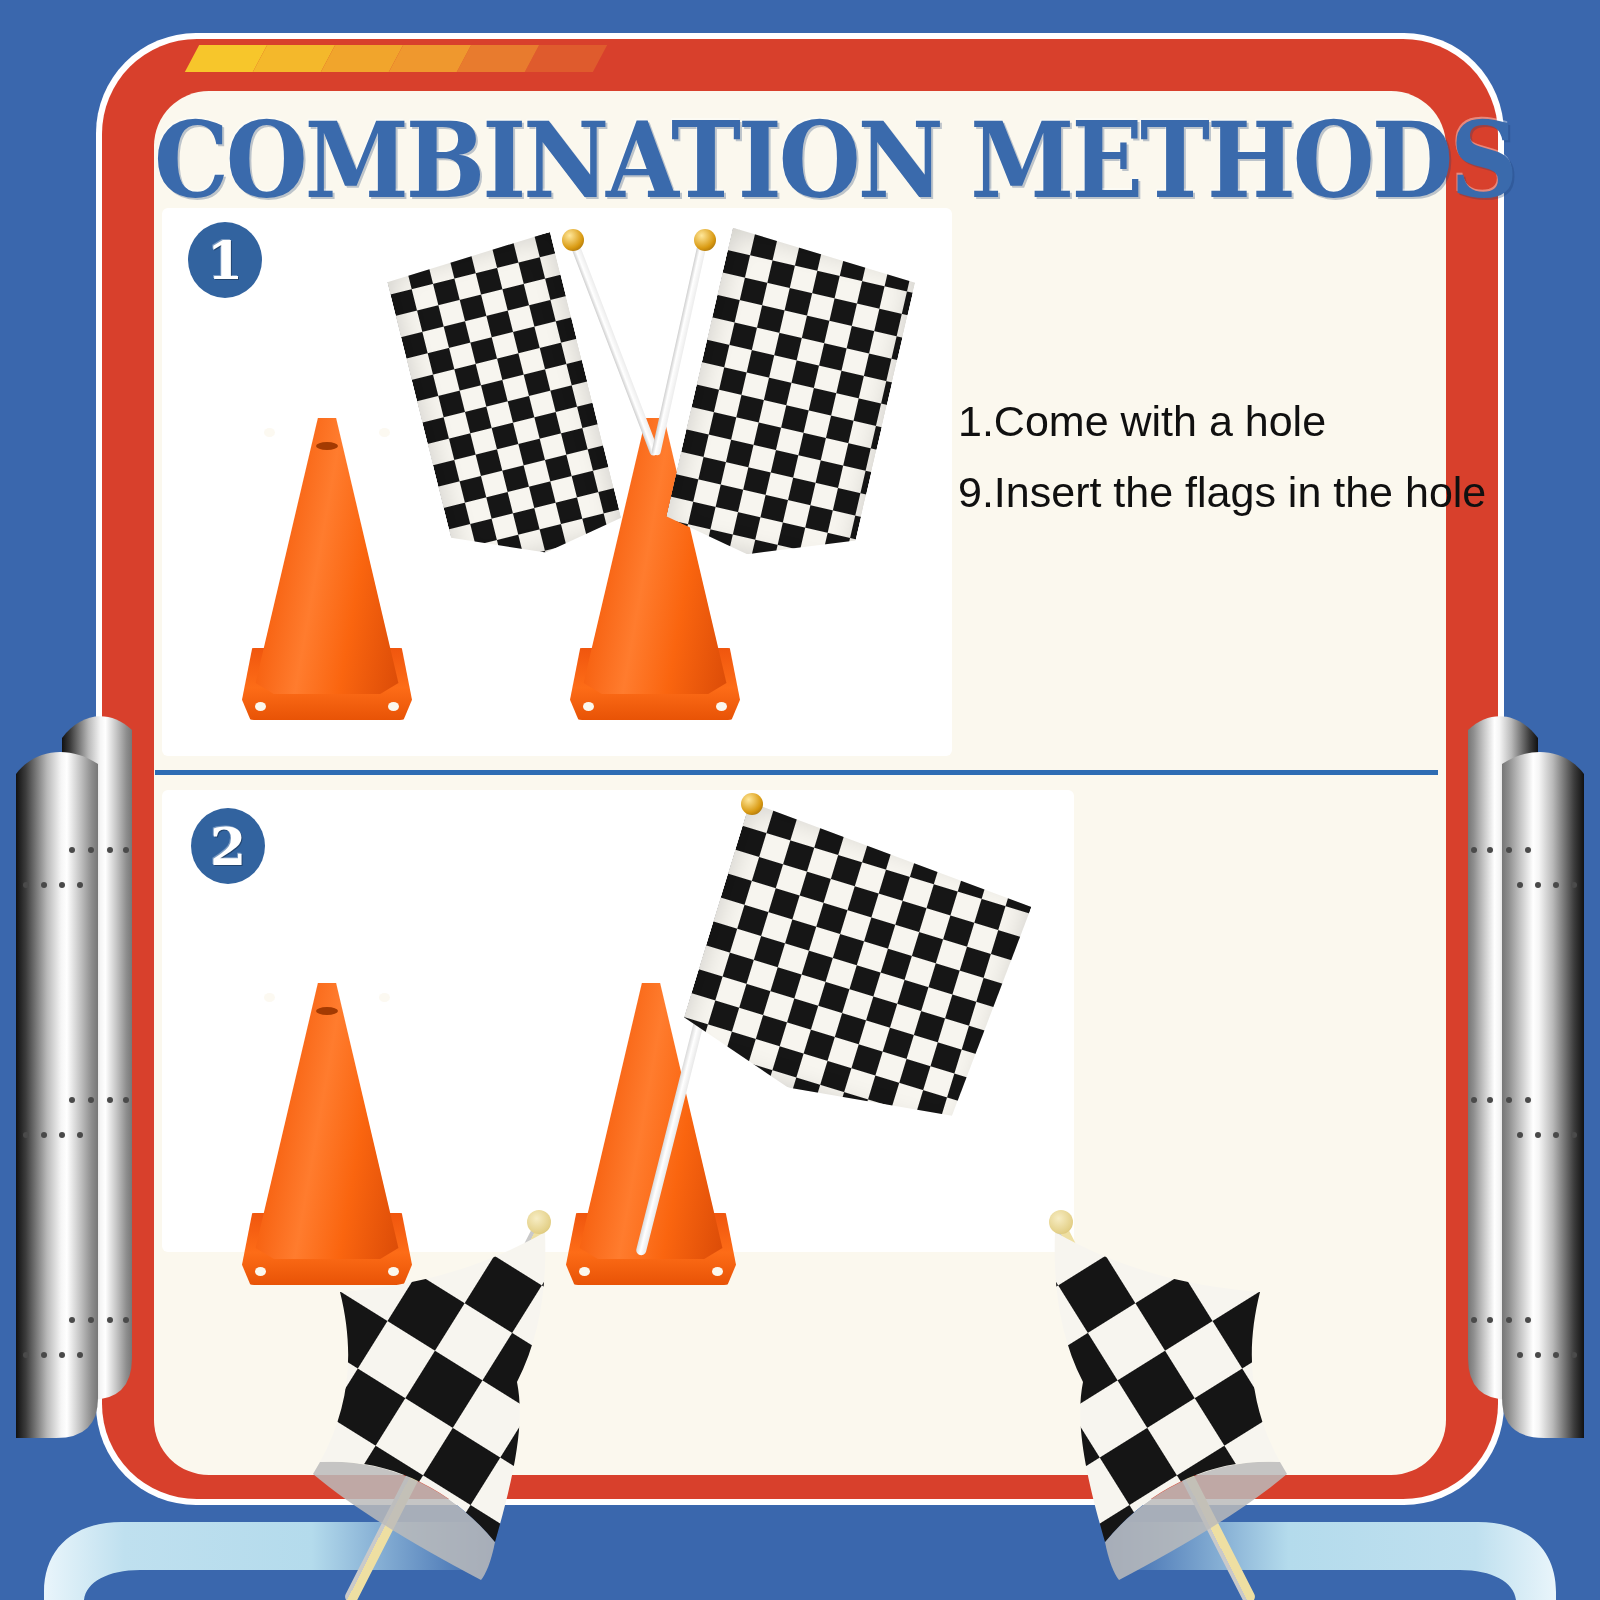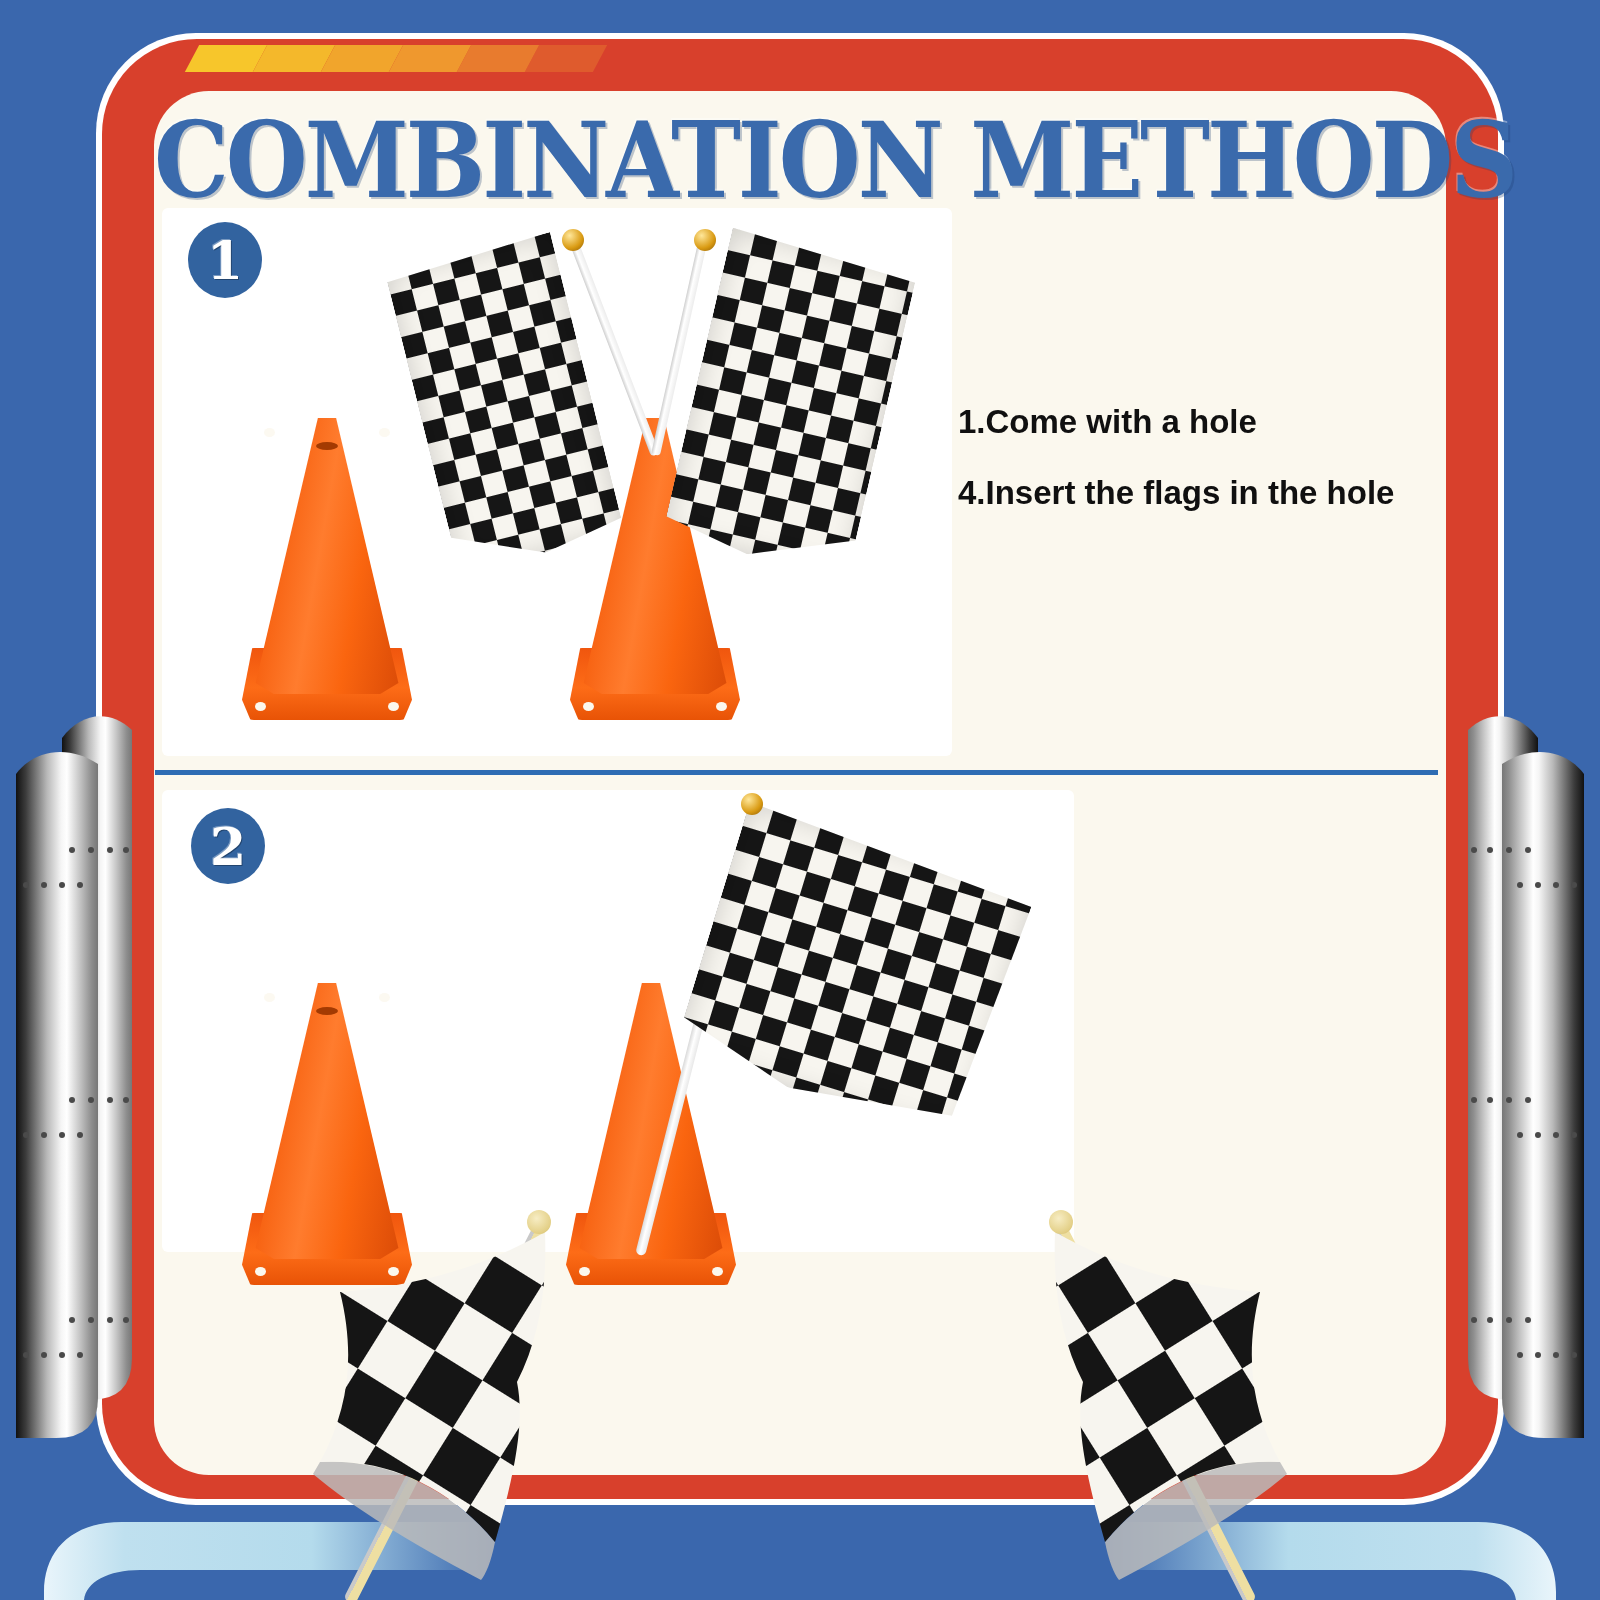--- a/index.html
+++ b/index.html
@@ -27,21 +27,21 @@
   
   .page-title{left:154px;top:98px;width:1292px;text-align:center;color:var(--title-blue);
     font-family:"DejaVu Serif","Liberation Serif",serif;font-weight:bold;font-size:94px;
     letter-spacing:-3px;transform:scaleY(1.12);transform-origin:top center;white-space:nowrap;
     text-shadow:-1px -1px 0 rgba(255,255,255,.38), 2px 2px 0 rgba(30,60,110,.28);}
   .badge{width:74px;height:76px;border-radius:50%;background:var(--badge-blue);color:#fff;
     display:flex;align-items:center;justify-content:center;
     font-family:"DejaVu Serif","Liberation Serif",serif;font-weight:bold;font-size:52px;
     text-shadow:1px 1px 0 rgba(0,0,0,.3), -1px -1px 0 rgba(255,255,255,.35);}
   .badge-1{left:188px;top:222px;} .badge-2{left:191px;top:808px;}
-  .instr{color:var(--text-black);font-weight:bold;font-size:33px;}
+  .instr{color:var(--text-black);font-weight:normal;font-size:43px;}
   .instr div{white-space:nowrap;}
   .instr-1{left:958px;top:386px;} .instr-1 div{line-height:71px;}
   .instr-2{left:958px;top:1038px;} .instr-2 div{line-height:61px;}
   .divider{left:155px;top:770px;width:1283px;height:5px;background:var(--divider-blue);}
 
   .photo-backdrop{background:var(--photo-white);border-radius:6px;}
   .backdrop-1{left:162px;top:208px;width:790px;height:548px;}
   .backdrop-2{left:162px;top:790px;width:912px;height:462px;}
 
   
@@ -167,21 +167,21 @@
     <div class="checker flag f1-left"></div>
     <div class="checker flag f1-right"></div>
     <div class="pole p1-left"></div>
     <div class="pole p1-right"></div>
     <div class="finial b1-left"></div>
     <div class="finial b1-right"></div>
   </div>
 
   <div class="abs z4 instr instr-1">
     <div>1.Come with a hole</div>
-    <div>4.Insert the flags in the hole</div>
+    <div>9.Insert the flags in the hole</div>
   </div>
 
   <div class="abs z4 divider"></div>
 
   <div class="abs z4 badge badge-2">
     <span>2</span>
   </div>
 
   <div class="abs z4 cone cone-2a">
     <div class="base"></div>

